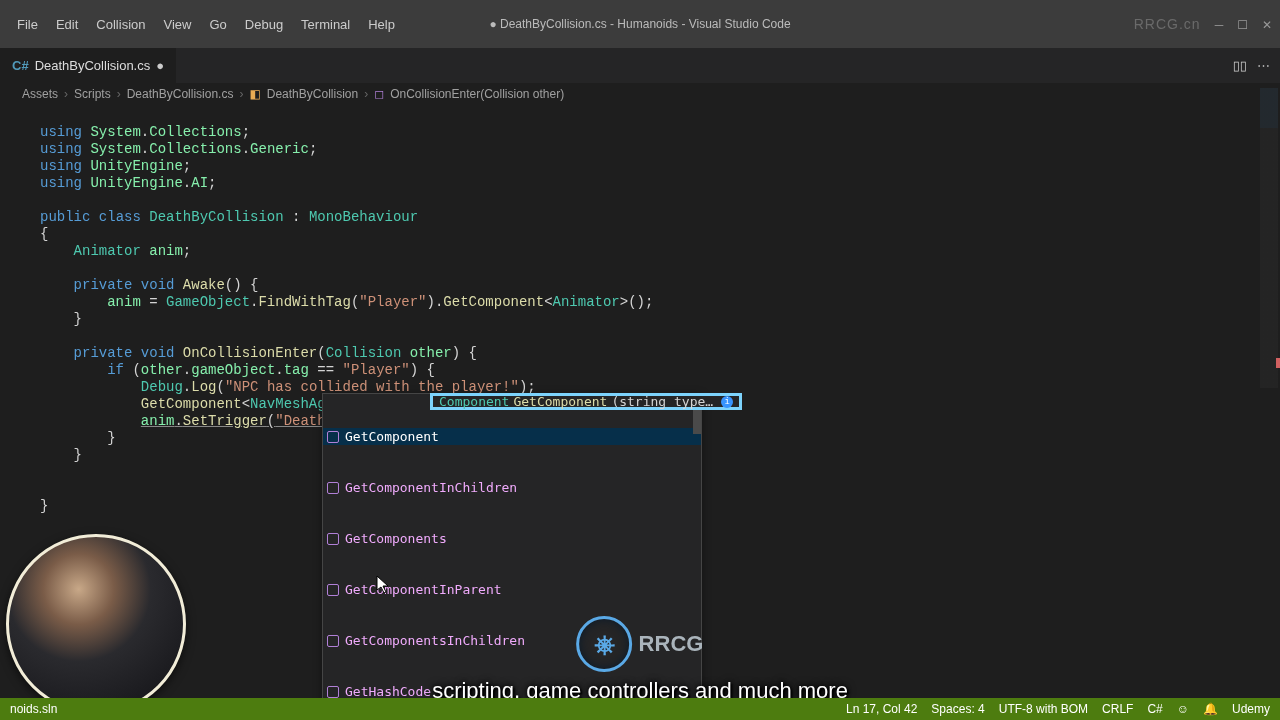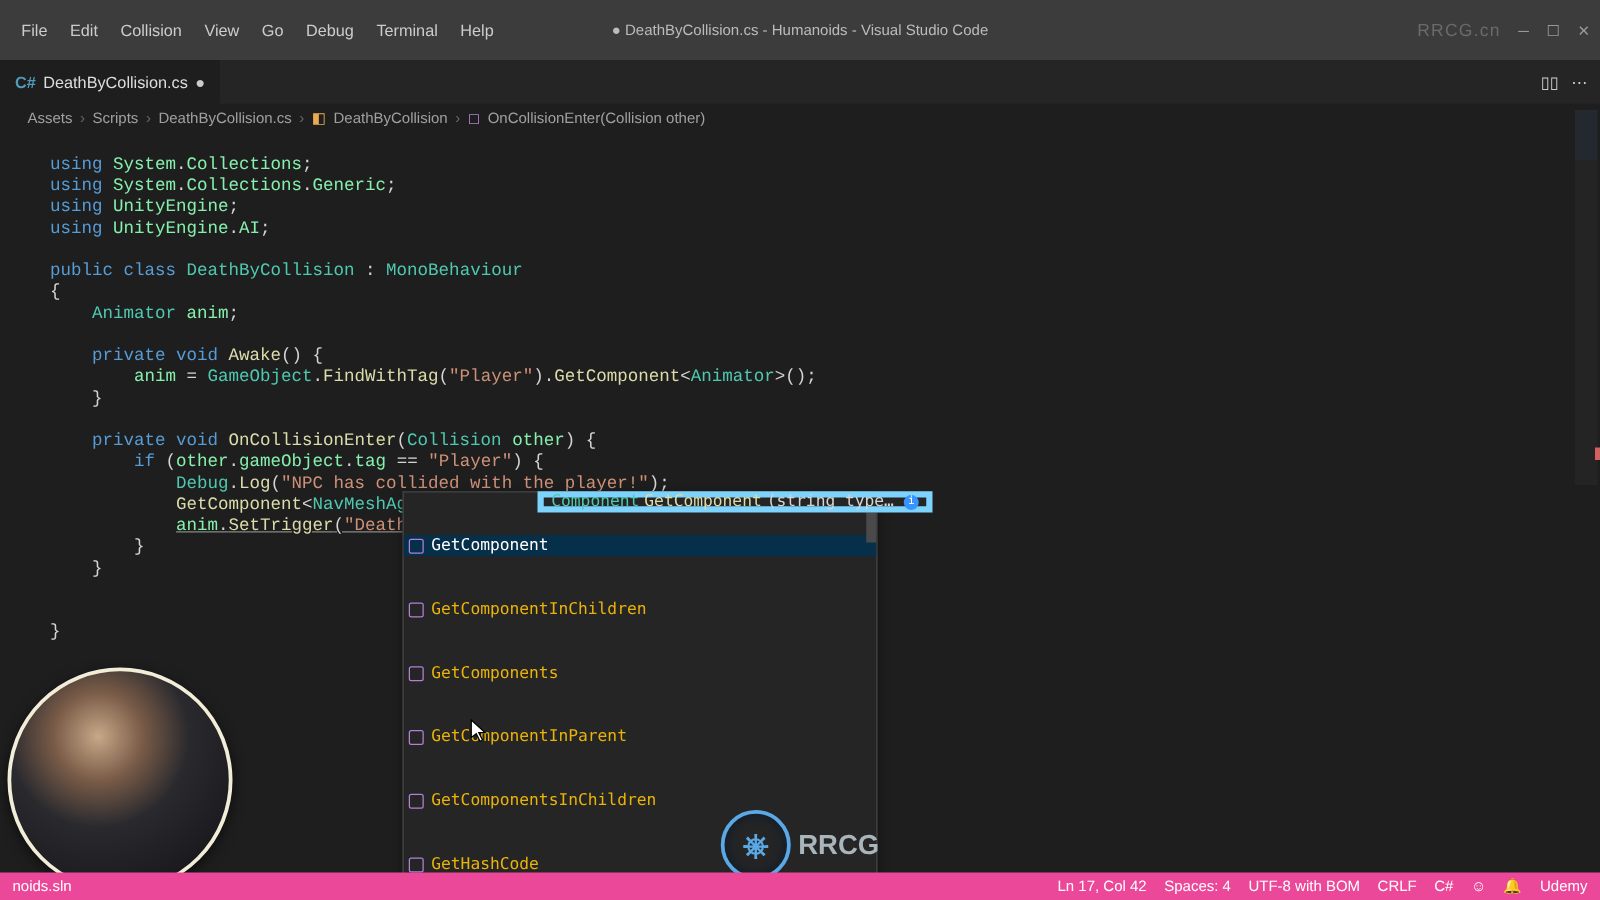--- a/index.html
+++ b/index.html
@@ -99,42 +99,42 @@
     box-shadow: 0 2px 8px rgba(0,0,0,.4);
     font-family: Consolas, monospace;
     font-size: 13px;
   }
   .ac-row {
     display: flex;
     align-items: center;
     height: 17px;
     padding: 0 4px;
     gap: 6px;
-    color: #eab308;
+    color: #f0abfc;
   }
   .ac-row.selected { background: #062f4a; color: #fff; }
   .ac-icon {
     width: 12px; height: 12px;
     border: 1.5px solid #b180d7;
     border-radius: 2px;
     display: inline-block;
     flex-shrink: 0;
   }
   .ac-hint {
     position: absolute;
     left: 430px;
     top: 288px;
     height: 17px;
     background: #252526;
     color: #9a9a9a;
     font-family: Consolas, monospace;
     font-size: 13px;
     line-height: 17px;
     padding: 0 6px;
-    border: 5px solid #7dd3fc;
+    border: 3px solid #7dd3fc;
     display: flex;
     align-items: center;
     gap: 4px;
   }
   .ac-hint .cls { color: #4ec9b0; }
   .ac-hint .fn { color: #dcdcaa; }
   .ac-info {
     width: 12px; height: 12px;
     background: #3794ff;
     color: #fff;
@@ -203,21 +203,21 @@
     color: #fff;
     font-size: 22px;
     font-weight: 500;
     text-shadow: 0 0 4px #000, 0 0 8px #000, 2px 2px 2px #000;
     margin-top: 6px;
   }
   .statusbar {
     position: absolute;
     left: 0; right: 0; bottom: 0;
     height: 22px;
-    background: #ec4899;
+    background: #4d7c0f;
     color: #fff;
     display: flex;
     align-items: center;
     font-size: 12px;
     padding: 0 10px;
     gap: 14px;
   }
   .statusbar .right { margin-left: auto; display: flex; gap: 14px; align-items: center; }
   .error-marker {
     position: absolute;
@@ -339,20 +339,21 @@
 <div class="minimap"></div>
 <div class="error-marker"></div>
 
 <div class="webcam"></div>
 
 <div class="subtitle-overlay">
   <div class="overlay-logo">
     <span class="circ">⎈</span>
     <span>RRCG</span>
   </div>
+  <div class="subtitle">scripting, game controllers and much more</div>
 </div>
 
 <svg class="cursor-mouse" viewBox="0 0 14 20">
   <path d="M1 1 L1 15 L5 12 L8 18 L10 17 L7 11 L12 11 Z" fill="#fff" stroke="#000" stroke-width="1"></path>
 </svg>
 
 <div class="statusbar">
   <span>noids.sln</span>
   <div class="right">
     <span>Ln 17, Col 42</span>

